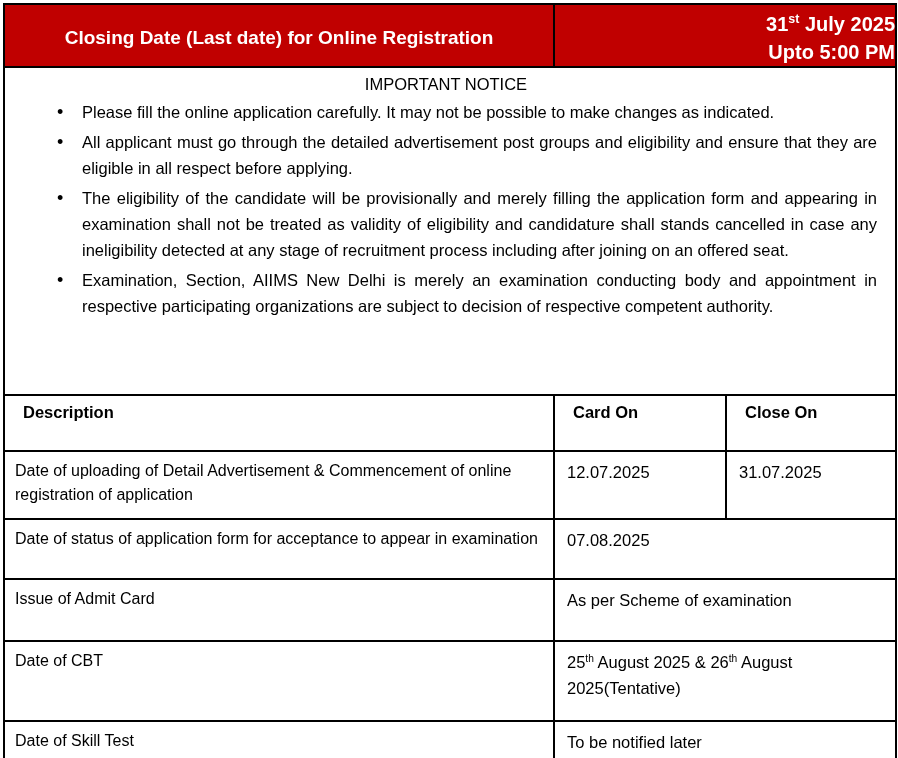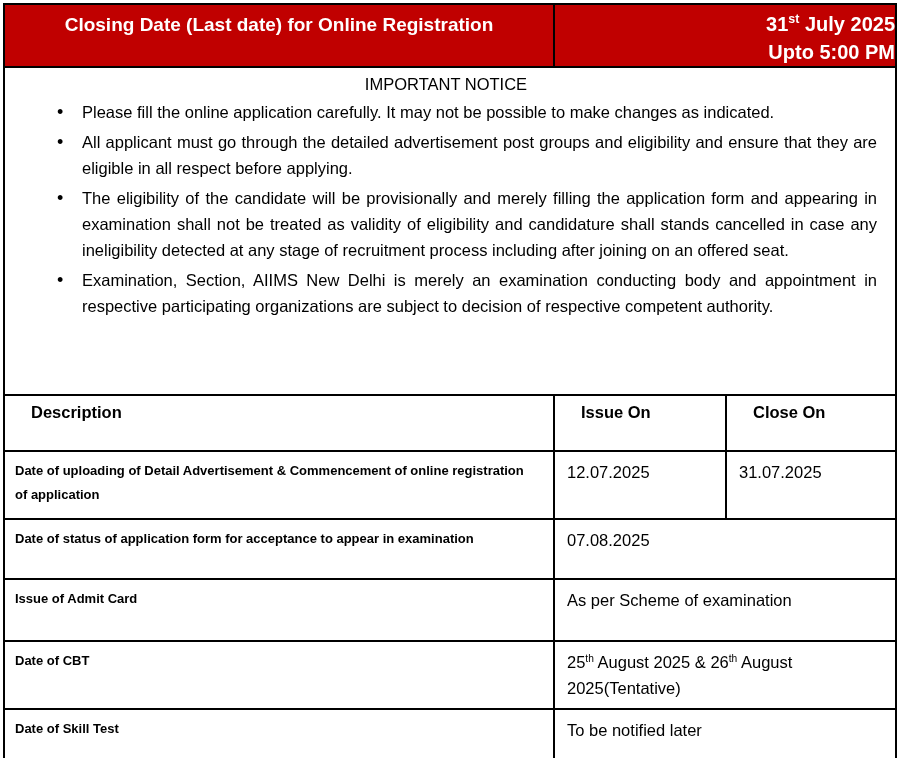--- a/index.html
+++ b/index.html
@@ -27,21 +27,21 @@
   
   td.banner-cell {
     background: #C00000;
     color: #ffffff;
     height: 62px;
   }
   .banner-left-text {
     font-weight: bold;
     font-size: 19px;
     text-align: center;
-    padding-top: 8px;
+    padding-top: 21px;
     line-height: 24px;
   }
   .banner-right {
     font-weight: bold;
     font-size: 20px;
     text-align: right;
     padding-top: 5px;
     line-height: 28px;
   }
   .banner-right sup, .cell-value sup {
@@ -73,37 +73,37 @@
     left: 2px;
     top: 0;
     font-size: 18px;
   }
 
   
   td.header-cell {
     font-weight: bold;
     font-size: 16.5px;
     height: 56px;
-    padding: 7px 8px 0 26px;
+    padding: 7px 8px 0 18px;
   }
   td.desc-cell {
-    font-weight: bold;
-    font-size: 13px;
+    font-weight: normal;
+    font-size: 16px;
     line-height: 24px;
     padding: 7px 14px 0 10px;
   }
   td.value-cell {
     font-size: 16.5px;
     line-height: 26px;
     padding: 7px 10px 0 12px;
   }
   tr.row-1 td { height: 68px; }
   tr.row-2 td { height: 60px; margin-top: 24px; }
   tr.row-3 td { height: 62px; }
-  tr.row-4 td { height: 68px; margin-top: 28px; }
+  tr.row-4 td { height: 80px; margin-top: 28px; }
   tr.row-5 td { height: 60px; }
 </style>
 </head>
 <body>
 
 <div class="doc">
   <table class="main-table">
     <colgroup>
         <col class="c1">
         <col class="c2">
@@ -130,21 +130,21 @@
           <li>Please fill the online application carefully.  It may not be possible to make changes as indicated.</li>
           <li>All applicant must go through the detailed advertisement post groups and eligibility and ensure that they are eligible in all respect before applying.</li>
           <li>The eligibility of the candidate will be provisionally and merely filling the application form and appearing in examination shall not be treated as validity of eligibility and candidature shall stands cancelled in case any ineligibility detected at any stage of recruitment process including after joining on an offered seat.</li>
           <li>Examination, Section, AIIMS New Delhi is merely an examination conducting body and appointment in respective participating organizations are subject to decision of respective competent authority.</li>
         </ul>
       </td>
     </tr>
 
     <tr>
       <td class="header-cell">Description</td>
-      <td class="header-cell">Issue On</td>
+      <td class="header-cell">Card On</td>
       <td class="header-cell">Close On</td>
     </tr>
 
     <tr class="row-1">
       <td class="desc-cell">Date of uploading of Detail Advertisement &amp; Commencement of online registration of application</td>
       <td class="value-cell">12.07.2025</td>
       <td class="value-cell">31.07.2025</td>
     </tr>
 
     <tr class="row-2">

